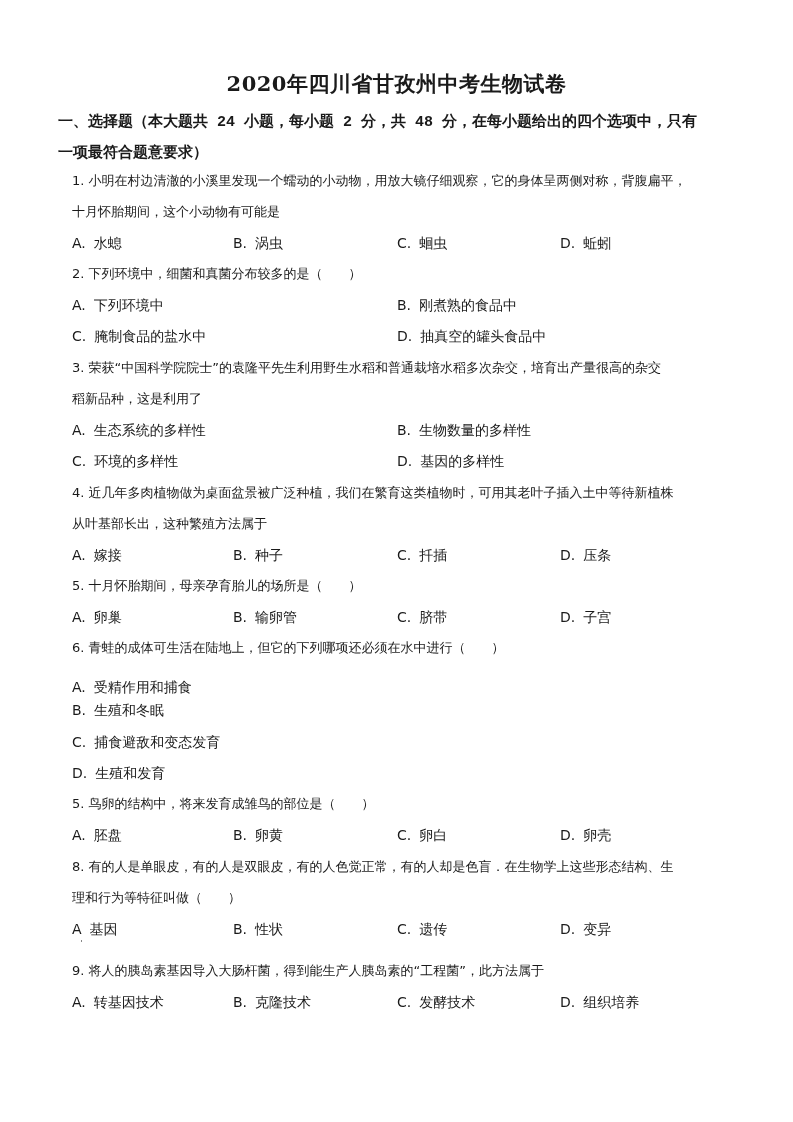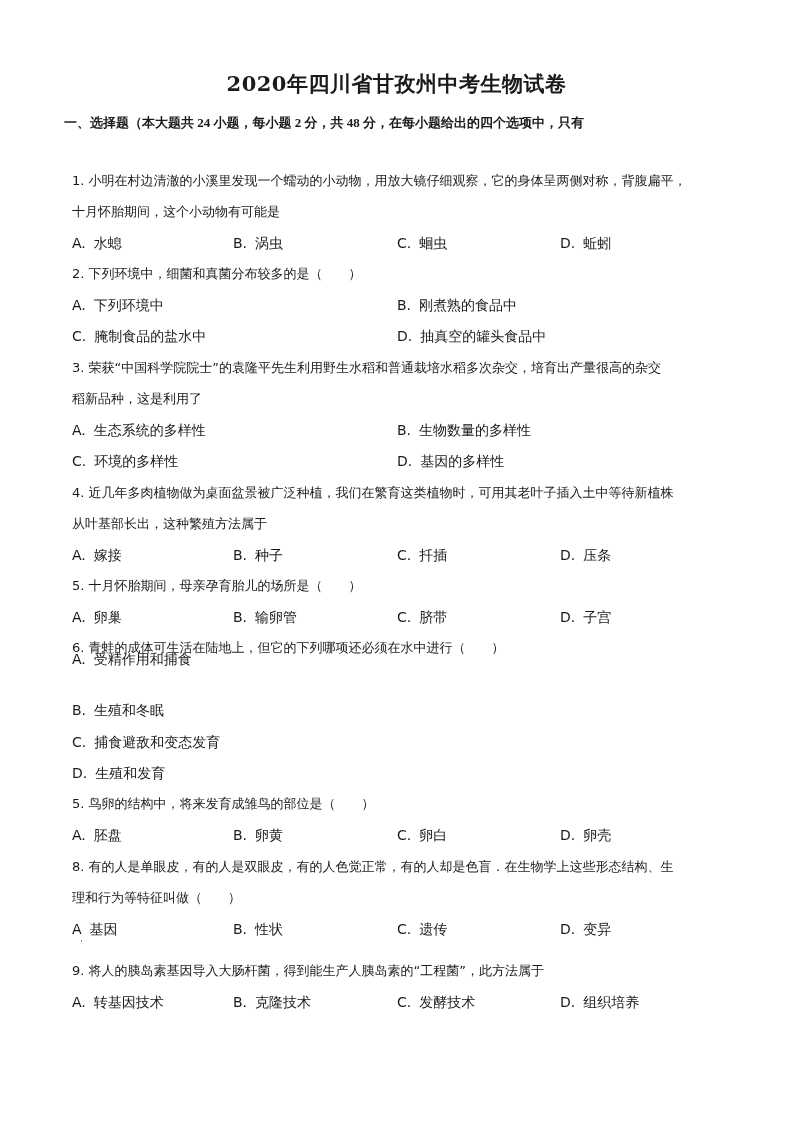--- a/index.html
+++ b/index.html
@@ -8,23 +8,23 @@
       font-family: "DejaVu Serif", "Liberation Serif", serif;
       color: #1a1a1a;
     }
     .page { position: absolute; left: 0; top: 0; width: 732px; height: 1122px; }
     .title {
       position: absolute; left: 0; width: 793px; top: 70px;
       text-align: center; font-size: 21px; font-weight: bold; letter-spacing: 0.5px;
       font-family: "DejaVu Serif", "Liberation Serif", serif;
     }
     .section-head {
-      position: absolute; left: 64px; width: 660px; top: 107px;
-      font-size: 13px; font-weight: bold; line-height: 31px;
-      font-family: Liberation Serif, serif;
+      position: absolute; left: 58px; width: 660px; top: 107px;
+      font-size: 15px; font-weight: bold; line-height: 31px;
+      font-family: Liberation Mono, monospace;
     }
     .line {
       position: absolute; left: 72px; font-size: 13px; line-height: 18px; white-space: nowrap;
       font-family: "DejaVu Sans", "Liberation Sans", sans-serif;
     }
     .opt {
       position: absolute; font-size: 14px; line-height: 18px; white-space: nowrap;
       font-family: "DejaVu Sans", "Liberation Sans", sans-serif;
     }
     .opt .lbl { display: inline-block; margin-right: 8px; }
@@ -36,20 +36,21 @@
     .dot { position: absolute; left: 81px; top: 940px; width: 1px; height: 2px; background: #888; }
   </style>
 </head>
 <body>
 
 <div class="page">
   <div class="title">2020年四川省甘孜州中考生物试卷</div>
 
   <div class="section-head">
     <div>一、选择题（本大题共 24 小题，每小题 2 分，共 48 分，在每小题给出的四个选项中，只有</div>
+    <div>一项最符合题意要求）</div>
   </div>
 
   <div>
     <div class="line" style="top:172px">1. 小明在村边清澈的小溪里发现一个蠕动的小动物，用放大镜仔细观察，它的身体呈两侧对称，背腹扁平，</div>
     <div class="line" style="top:203px">十月怀胎期间，这个小动物有可能是</div>
     <div class="opt" style="left:72px;top:234px"><span class="lbl">A.</span><span>水螅</span></div>
     <div class="opt" style="left:233px;top:234px"><span class="lbl">B.</span><span>涡虫</span></div>
     <div class="opt" style="left:397px;top:234px"><span class="lbl">C.</span><span>蛔虫</span></div>
     <div class="opt" style="left:560px;top:234px"><span class="lbl">D.</span><span>蚯蚓</span></div>
   </div>
@@ -83,21 +84,21 @@
   <div>
     <div class="line" style="top:577px">5. 十月怀胎期间，母亲孕育胎儿的场所是（　　）</div>
     <div class="opt" style="left:72px;top:608px"><span class="lbl">A.</span><span>卵巢</span></div>
     <div class="opt" style="left:233px;top:608px"><span class="lbl">B.</span><span>输卵管</span></div>
     <div class="opt" style="left:397px;top:608px"><span class="lbl">C.</span><span>脐带</span></div>
     <div class="opt" style="left:560px;top:608px"><span class="lbl">D.</span><span>子宫</span></div>
   </div>
 
   <div>
     <div class="line" style="top:639px">6. 青蛙的成体可生活在陆地上，但它的下列哪项还必须在水中进行（　　）</div>
-    <div class="opt" style="left:72px;top:650px"><span class="lbl">A.</span><span>受精作用和捕食</span></div>
+    <div class="opt" style="left:72px;top:678px"><span class="lbl">A.</span><span>受精作用和捕食</span></div>
     <div class="opt" style="left:72px;top:701px"><span class="lbl">B.</span><span>生殖和冬眠</span></div>
     <div class="opt" style="left:72px;top:733px"><span class="lbl">C.</span><span>捕食避敌和变态发育</span></div>
     <div class="opt" style="left:72px;top:764px"><span class="lbl">D.</span><span>生殖和发育</span></div>
   </div>
 
   <div>
     <div class="line" style="top:795px">5. 鸟卵的结构中，将来发育成雏鸟的部位是（　　）</div>
     <div class="opt" style="left:72px;top:826px"><span class="lbl">A.</span><span>胚盘</span></div>
     <div class="opt" style="left:233px;top:826px"><span class="lbl">B.</span><span>卵黄</span></div>
     <div class="opt" style="left:397px;top:826px"><span class="lbl">C.</span><span>卵白</span></div>

